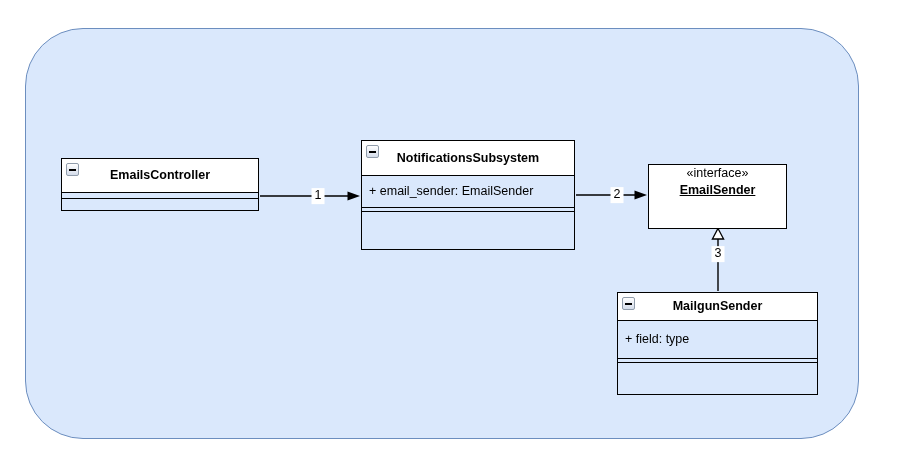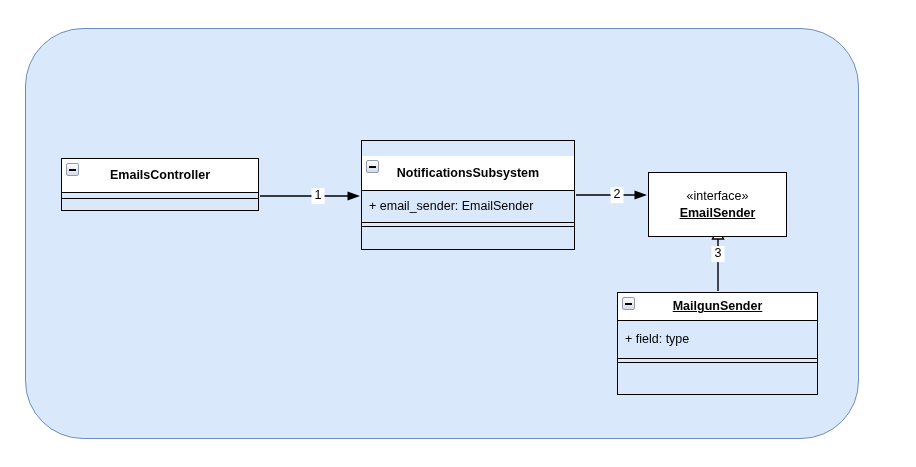--- a/index.html
+++ b/index.html
@@ -90,24 +90,23 @@
   }
   
   .iface {
     position: absolute;
     box-sizing: border-box;
     background: #ffffff;
     border: 1.5px solid #000000;
     display: flex;
     flex-direction: column;
     align-items: center;
-    justify-content: center;
+    justify-content: flex-start;
     font-size: 12.5px;
     line-height: 1.35;
-    margin-top: 8px;
   }
   .iface .stereotype { font-weight: normal; }
   .iface .iface-name { font-weight: bold; text-decoration: underline; }
   
   svg.edges {
     position: absolute;
     left: 0; top: 0;
     width: 916px;
     height: 467px;
     pointer-events: none;
@@ -142,35 +141,35 @@
 
   <div class="uml" style="left:61px; top:158px; width:198px; height:53px;">
     <div class="uml-header" style="height:33px;">
       <span class="collapse"></span>
       <span>EmailsController</span>
     </div>
     <div class="gap-empty"></div>
   </div>
 
   <div class="uml" style="left:361px; top:140px; width:214px; height:110px;">
-    <div class="uml-header" style="height:34px;margin-top:15px;">
+    <div class="uml-header" style="height:34px;">
       <span class="collapse"></span>
       <span>NotificationsSubsystem</span>
     </div>
     <div class="row" style="height:31px;">+ email_sender: EmailSender</div>
     <div class="band"></div>
   </div>
 
   <div class="iface" style="left:648px; top:164px; width:139px; height:65px;">
     <div class="stereotype">«interface»</div>
     <div class="iface-name">EmailSender</div>
   </div>
 
   <div class="uml" style="left:617px; top:292px; width:201px; height:103px;">
-    <div class="uml-header" style="height:27px;text-decoration:underline;">
+    <div class="uml-header" style="height:27px;">
       <span class="collapse"></span>
       <span>MailgunSender</span>
     </div>
     <div class="row" style="height:37px;">+ field: type</div>
     <div class="band"></div>
   </div>
 
   <div class="edge-label" style="left:318px; top:196px;">1</div>
   <div class="edge-label" style="left:617px; top:195px;">2</div>
   <div class="edge-label" style="left:718px; top:254px;">3</div>

